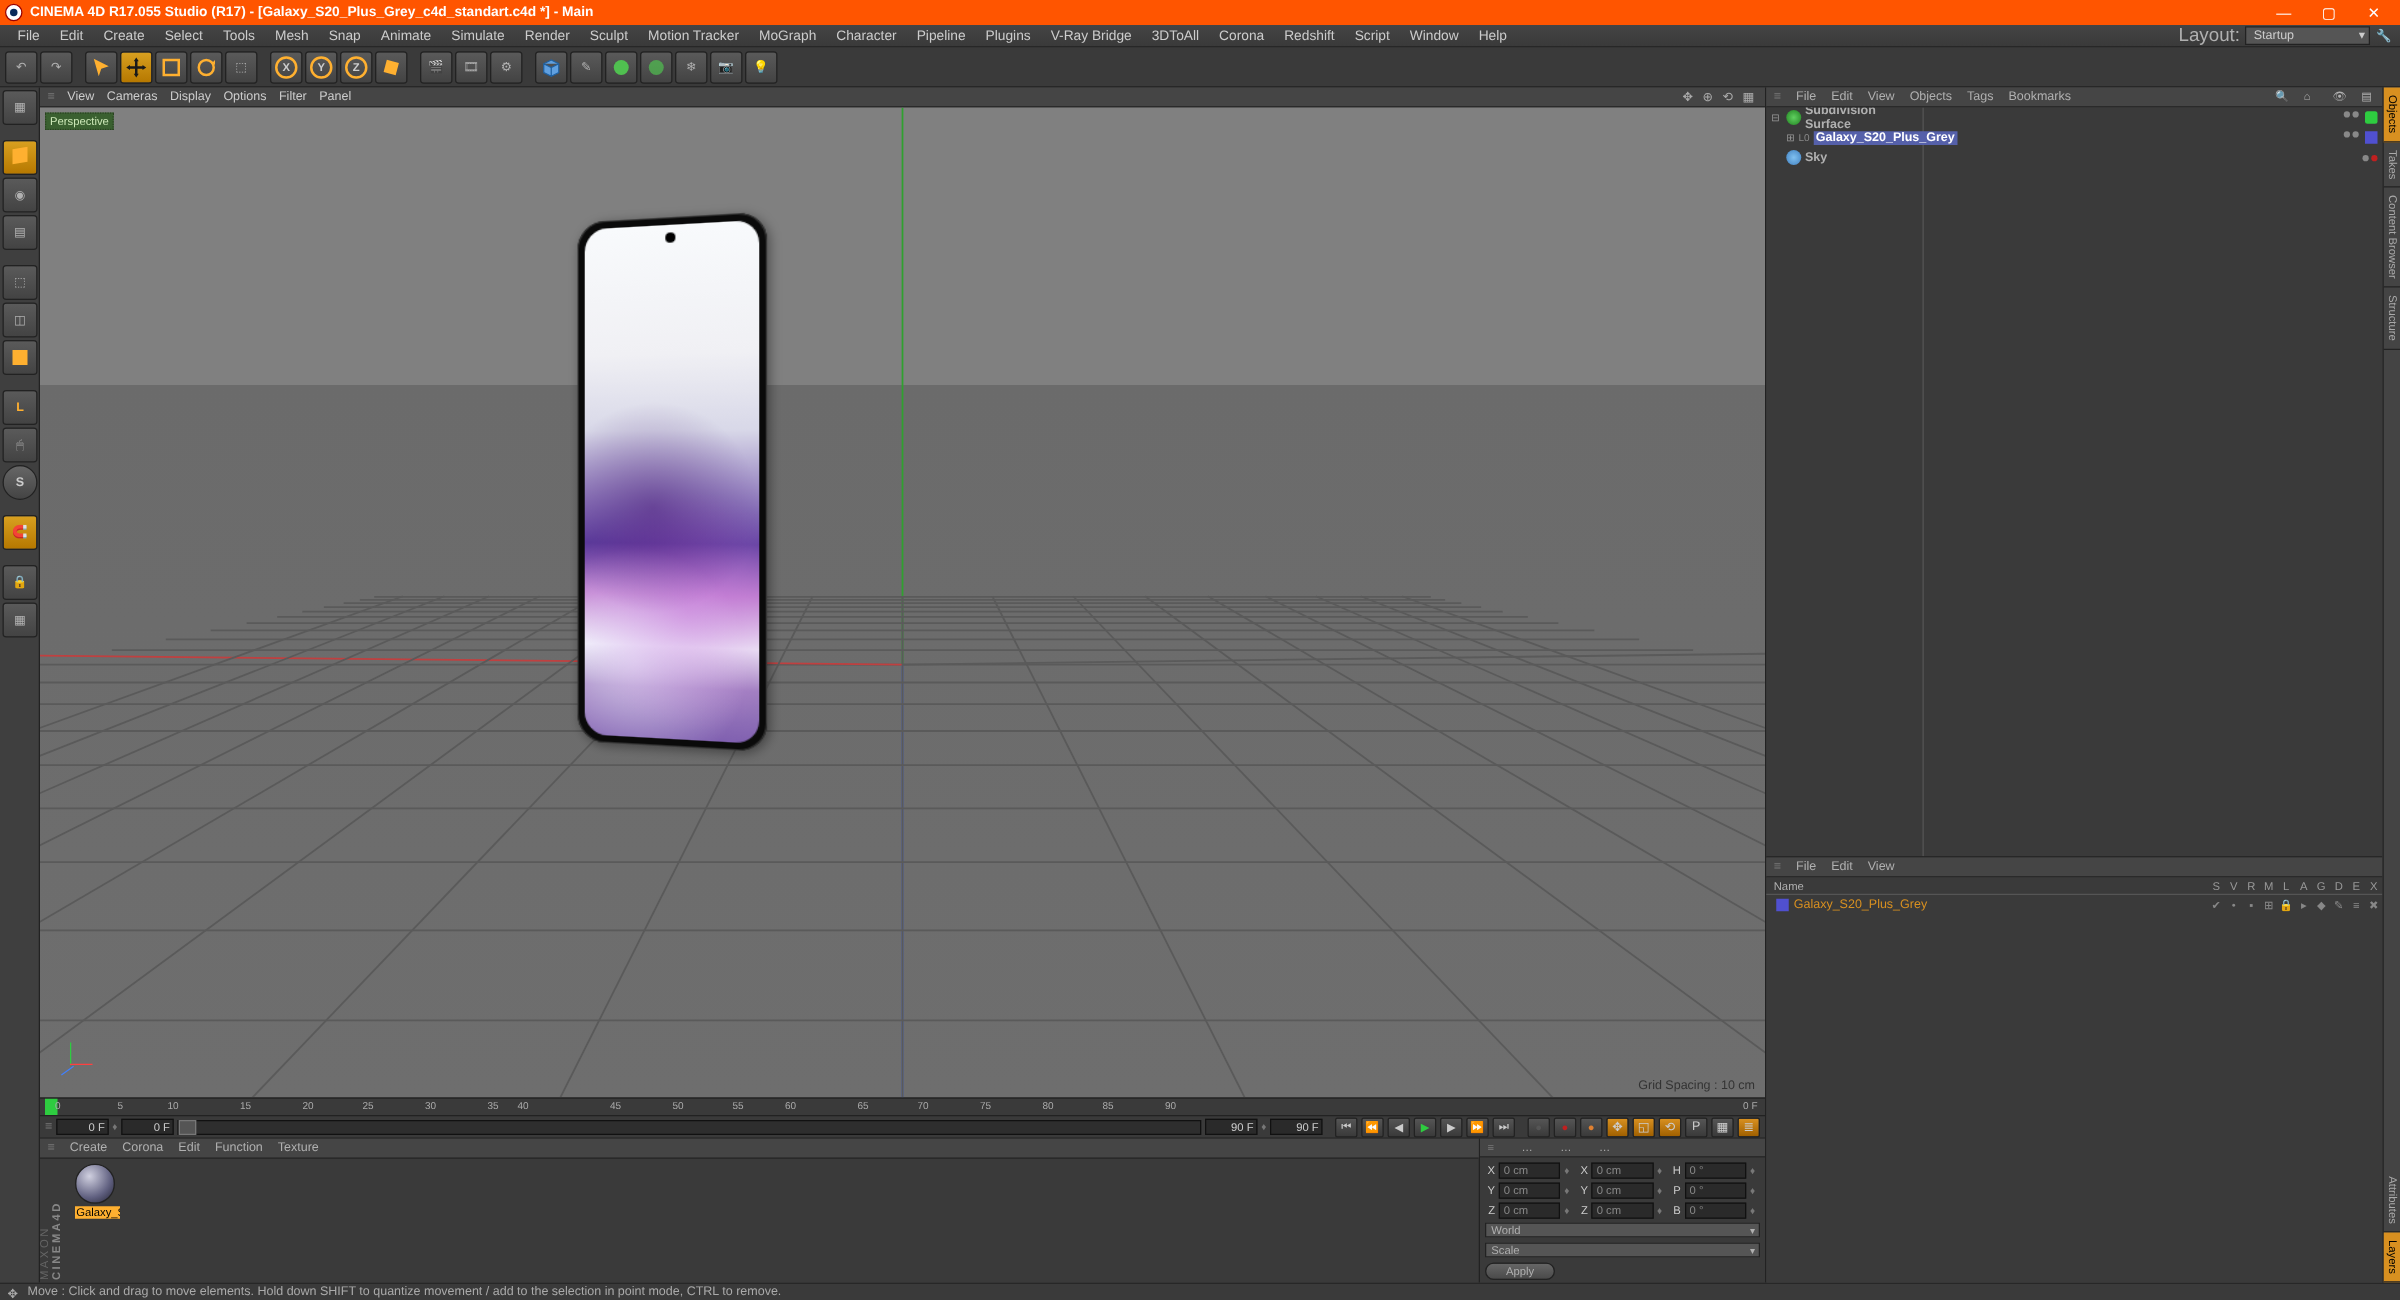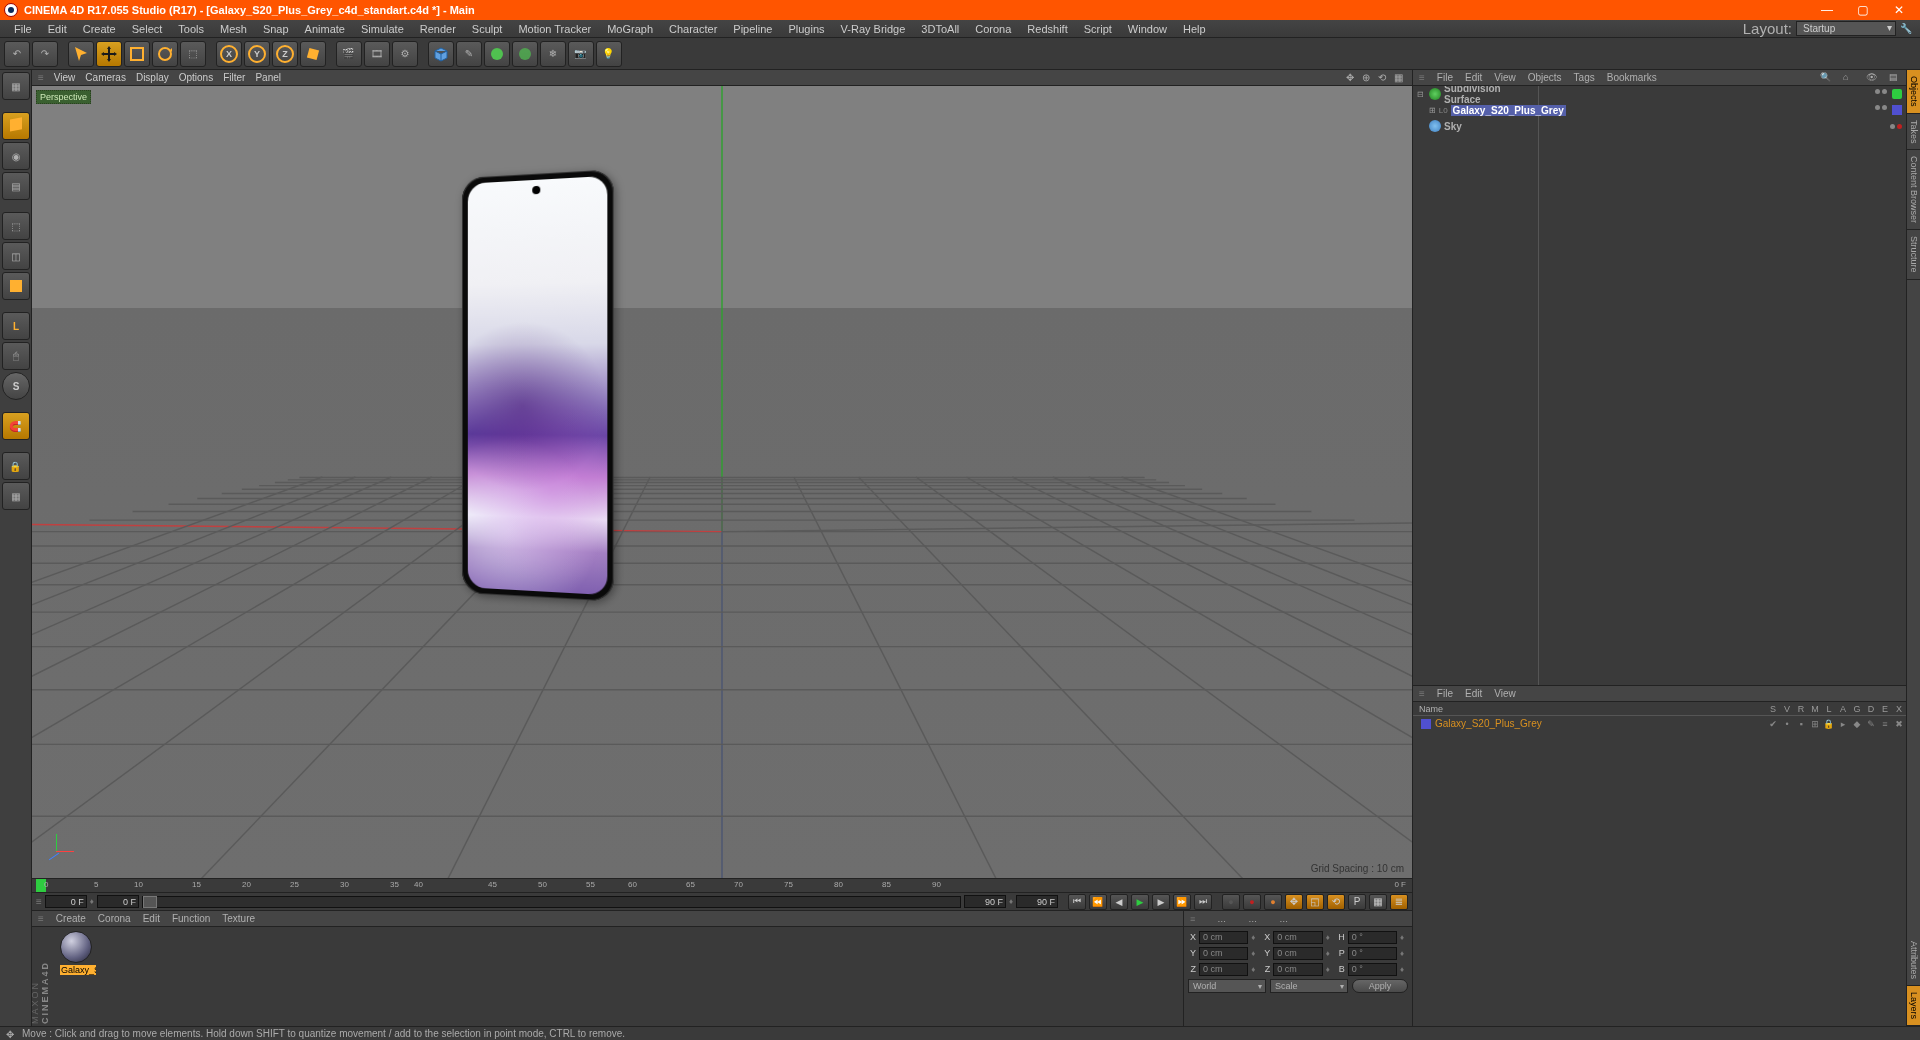--- a/index.html
+++ b/index.html
@@ -136,21 +136,21 @@
 .mat-ball { width: 32px; height: 32px; border-radius: 50%; background: radial-gradient(circle at 35% 30%, #d0d0e0, #606080 60%, #202030); border: 1px solid #222; }
 .mat-label { font-size: 9px; background: #ffb030; color: #000; padding: 0 1px; margin-top: 2px; display: inline-block; max-width: 36px; overflow: hidden; white-space: nowrap; }
 
 .coord-panel { width: 228px; background: #3a3a3a; display: flex; flex-direction: column; }
 .coord-menu { height: 16px; background: #454545; border-bottom: 1px solid #222; display: flex; align-items: center; padding: 0 6px; gap: 22px; font-size: 9px; }
 .coord-body { flex: 1; padding: 2px 4px; }
 .coord-row { display: flex; align-items: center; height: 16px; gap: 3px; font-size: 9px; }
 .coord-row .cl { width: 8px; text-align: right; color: #ccc; }
 .coord-row .cf { flex: 1; background: #2a2a2a; border: 1px solid #111; height: 13px; padding: 0 3px; color: #888; display: flex; align-items: center; }
 .coord-row .cs { width: 8px; font-size: 8px; color: #777; }
-.coord-last { display: flex; gap: 4px; margin-top: 2px; }
+.coord-last { display: flex; gap: 4px; margin-top: 2px; flex-direction: column; }
 .coord-dd { flex: 1; background: #555; border: 1px solid #222; height: 14px; font-size: 9px; padding: 0 4px; display: flex; align-items: center; position: relative; }
 .coord-dd::after { content: '▾'; position: absolute; right: 3px; font-size: 8px; }
 .coord-apply { width: 56px; background: linear-gradient(#666,#4a4a4a); border: 1px solid #222; border-radius: 8px; height: 14px; font-size: 9px; display: flex; align-items: center; justify-content: center; cursor: pointer; }
 
 
 .statusbar { height: 14px; background: #3a3a3a; border-top: 1px solid #222; display: flex; align-items: center; padding: 0 6px; font-size: 10px; color: #aaa; gap: 6px; }
 .statusbar .sb-icon { width: 10px; height: 10px; }
 
 
 .center-col { flex: 1; display: flex; flex-direction: column; min-width: 0; }

